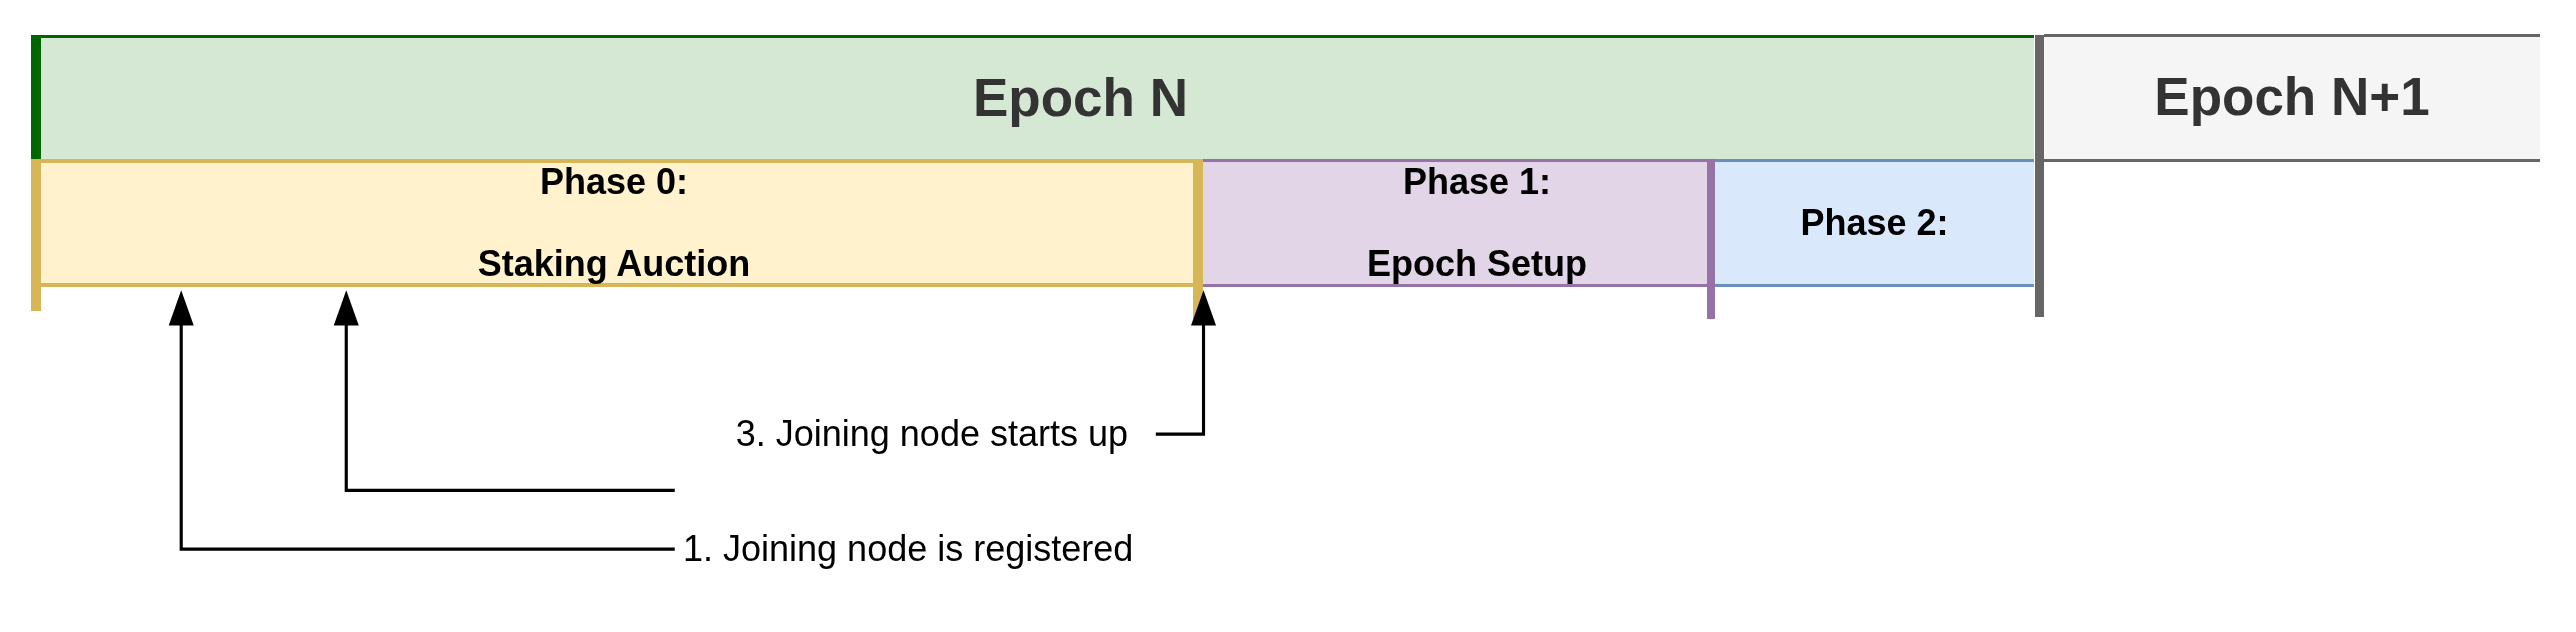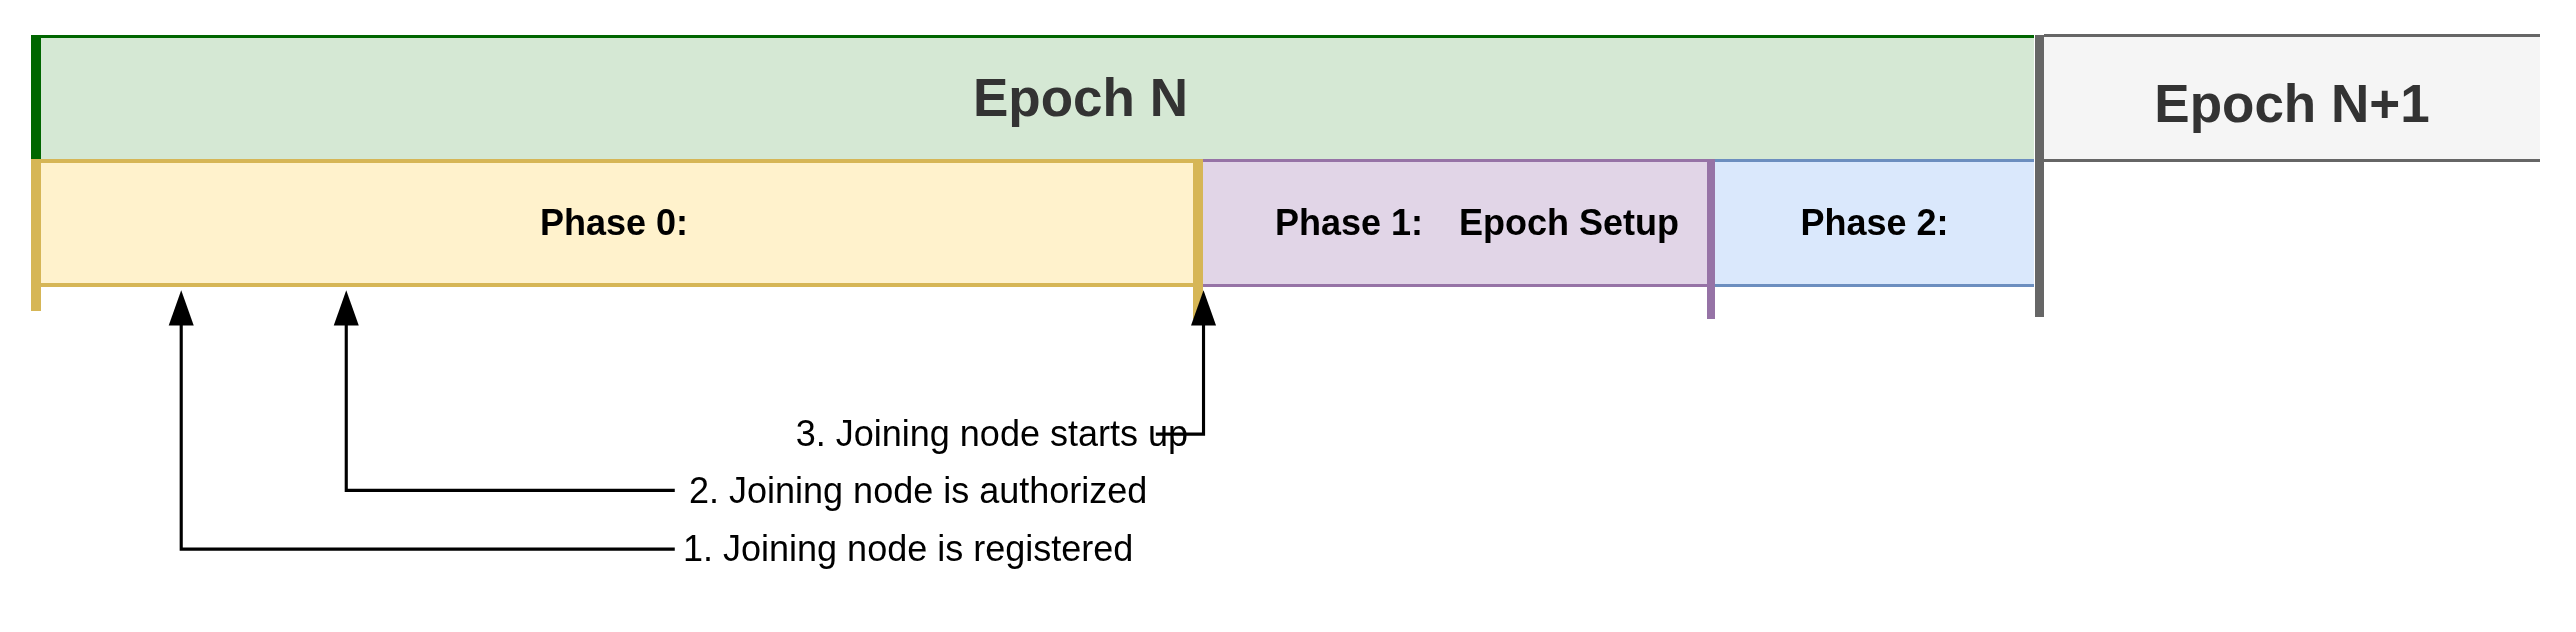--- a/index.html
+++ b/index.html
@@ -32,21 +32,21 @@
   
   .epoch-next-box {
     left: 2044px; top: 34px; width: 496px; height: 128px;
     background: var(--epoch_next_fill);
     border-top: 3.9px solid var(--epoch_next_border);
     border-bottom: 3.9px solid var(--epoch_next_border);
   }
   .epoch-next-label {
     left: 2044px; top: 38px; width: 496px; height: 117px;
     display: flex; align-items: center; justify-content: center;
-    font-size: 53px; font-weight: 700; color: var(--epoch_text); margin-top: 7px;
+    font-size: 53px; font-weight: 700; color: var(--epoch_text);
   }
 
   
   .epoch-divider {
     left: 2035px; top: 35px; width: 9.4px; height: 282px;
     background: var(--divider);
   }
 
   
   .phase0-box {
@@ -75,21 +75,21 @@
   }
   .phase2-box {
     left: 1715px; top: 159px; width: 319px; height: 128px;
     background: var(--phase2_fill);
     border-top: 3.9px solid var(--phase2_border);
     border-bottom: 3.9px solid var(--phase2_border);
   }
 
   .phase-label {
     top: 160px; height: 125px;
-    display: flex; flex-direction: row;
+    display: flex; flex-direction: column;
     align-items: center; justify-content: center;
     font-size: 36px; font-weight: 700; color: var(--phase_text);
     line-height: 46px; text-align: center; white-space: nowrap; gap: 36px;
   }
   .phase0-label { left: 31px;   width: 1166px; }
   .phase1-label { left: 1203px; width: 505px; padding-left: 43px;  }
   .phase2-label { left: 1715px; width: 319px;  }
 
   
   .arrow-layer {
@@ -104,41 +104,42 @@
   .arrow-layer polygon { fill: var(--arrow); }
 
   
   .event-label {
     position: absolute;
     font-size: 36px; color: var(--event_text);
     white-space: nowrap; line-height: 44px;
   }
   .event-label-1 { left: 683px; top: 527px; }
   .event-label-2 { left: 689px; top: 469px; }
-  .event-label-3 { right: 1388px; top: 412px; text-align: center; }
+  .event-label-3 { right: 1448px; top: 412px; text-align: center; }
 </style>
 </head>
 <body>
 
 <div id="canvas">
 
   <div class="abs epoch-n-box"></div>
   <div class="abs epoch-n-start-marker"></div>
   <div class="abs epoch-n-label">Epoch N</div>
 
   <div class="abs epoch-next-box"></div>
   <div class="abs epoch-next-label">Epoch N+1</div>
 
   <div class="abs epoch-divider"></div>
 
   <div class="abs phase0-box"></div>
   <div class="abs phase0-start-marker"></div>
   <div class="abs phase0-end-marker"></div>
   <div class="abs phase-label phase0-label">
     <div>Phase 0:</div>
+    <div>Staking Auction</div>
   </div>
 
   <div class="abs phase1-box"></div>
   <div class="abs phase1-end-marker"></div>
   <div class="abs phase-label phase1-label">
     <div>Phase 1:</div>
     <div>Epoch Setup</div>
   </div>
 
   <div class="abs phase2-box"></div>
@@ -155,17 +156,16 @@
       <polyline points="862,627 442,627 442,408"></polyline>
       <polygon points="442,371 426,416 458,416"></polygon>
     </g>
     <g>
       <polyline points="1477,555 1538,555 1538,408"></polyline>
       <polygon points="1538,371 1522,416 1554,416"></polygon>
     </g>
   </svg>
 
   <div class="event-label event-label-1">1. Joining node is registered</div>
-  <div class="event-label event-label-2">2. Joining node is authorized</div>
   <div class="event-label event-label-3">3. Joining node starts up</div>
 
 </div>
 
 
 </body></html>

